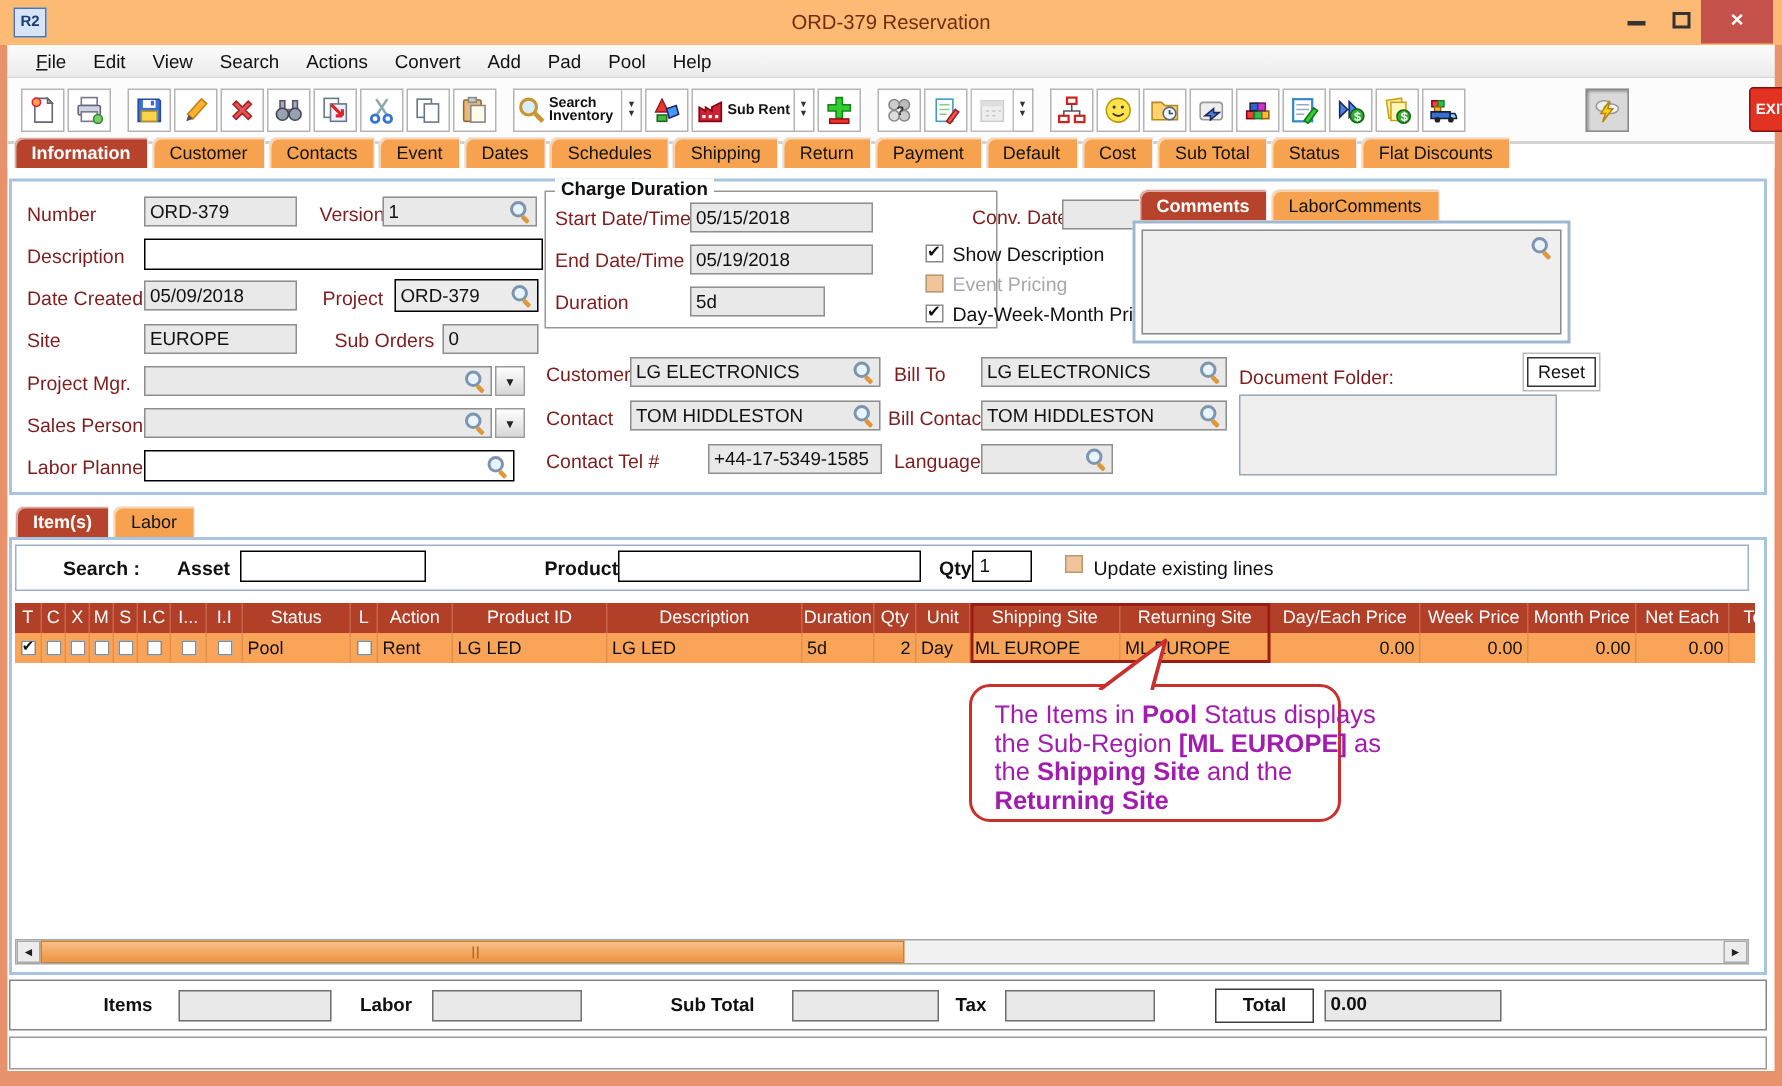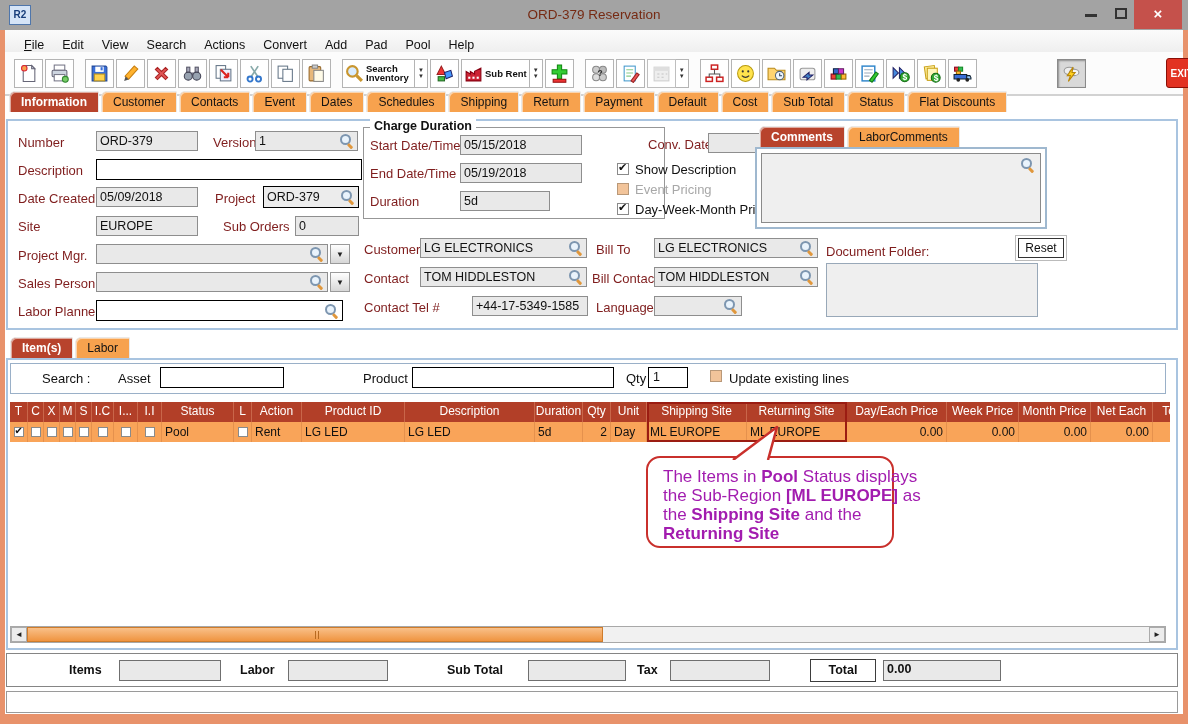--- a/index.html
+++ b/index.html
@@ -1,33 +1,33 @@
 <!DOCTYPE html>
 <html><head>
 <meta charset="utf-8">
 <style>
   * { margin:0; padding:0; box-sizing:border-box; }
   body { font-family:"Liberation Sans", sans-serif; background:#555; }
   .window { position:relative; width:1188px; height:724px; background:#E8926B; overflow:hidden; font-family:"Liberation Sans", sans-serif; }
   .content-bg { position:absolute; left:5px; top:30px; width:1178px; height:684px; background:#fff; }
 
   
-  .titlebar { position:absolute; left:0; top:0; width:1188px; height:30px; background:#a3a3a3; }
+  .titlebar { position:absolute; left:0; top:0; width:1188px; height:30px; background:#fdba74; }
   .app-icon { position:absolute; left:9px; top:5px; width:22px; height:20px; background:#d5e4f7; border:1px solid #4f76ab; color:#173d7a; font-size:10px; font-weight:bold; text-align:center; line-height:18px; }
   .wtitle { position:absolute; left:0; right:0; top:0; height:30px; line-height:30px; text-align:center; color:#762a13; font-size:13.5px; }
   .winbtn { position:absolute; top:0; height:29px; text-align:center; cursor:default; }
   .winbtn-min { left:1078px; width:26px; }
   .minglyph { display:inline-block; width:12px; height:3px; background:#333; margin-top:14px; }
   .winbtn-max { left:1108px; width:26px; }
   .maxglyph { display:inline-block; width:12px; height:11px; border:2px solid #333; margin-top:8px; background:transparent; }
   .winbtn-close { left:1134px; width:48px; background:#C5514B; color:#fff; font-size:15px; line-height:28px; }
   .winbtn-close::after { content:"×"; font-weight:bold; }
 
   
-  .menubar { position:absolute; left:5px; top:30px; width:1178px; height:30px; background:linear-gradient(#fbfbfb,#ebebeb); border-bottom:1px solid #d6d6d6; display:flex; align-items:center; padding-left:10px; }
+  .menubar { position:absolute; left:5px; top:30px; width:1178px; height:22px; background:linear-gradient(#fbfbfb,#ebebeb); border-bottom:1px solid #d6d6d6; display:flex; align-items:center; padding-left:10px; }
   .menu-item { padding:0 9px; font-size:12.5px; color:#111; white-space:nowrap; }
 
   
   .toolbar { position:absolute; left:5px; top:52px; width:1178px; height:44px; background:#fcfcfc; border-bottom:2px solid #d2d2d2; display:flex; align-items:center; padding-left:9px; }
   .tbtn-group { display:flex; margin-right:2px; flex:none; }
   .gap1 { margin-left:9px; } .gap2 { margin-left:40px;padding-left:38px; }
   .tbtn { display:flex; align-items:center; justify-content:center; background:#fff; border:1px solid #b4b4b4; height:29px; min-width:29px; padding:0 2px; }
   .tbtn.pressed { background:#d9d9d9; border-color:#8a8a8a; box-shadow:inset 1px 1px 2px rgba(0,0,0,.35); }
   .tbtn.disabled { opacity:.85; }
   .tico { display:flex; }
@@ -79,21 +79,21 @@
   .commentbox { position:absolute; left:747px; top:26px; width:292px; height:82px; border:2px solid #9FB8CF; background:#fff; }
   .commentinner { position:absolute; left:4px; top:4px; right:4px; bottom:4px; background:#efefef; border:1.5px solid #8a8a8a; }
   .commentinner .mag { position:absolute; right:5px; top:4px; }
   .docfolderbox { position:absolute; left:818px; top:142px; width:212px; height:54px; background:#efefef; border:1.5px solid #98a8b8; }
   .resetbtn { position:absolute; left:1010px; top:117px; width:46px; height:20px; background:#fff; border:1px solid #333; outline:1px solid #bbb; outline-offset:2px; font-size:12px; text-align:center; line-height:18px; color:#111; }
 
   
   .searchbox { position:absolute; left:2px; top:3px; width:1156px; height:31px; border:1px solid #9ab0c8; }
   .inp { position:absolute; height:21px; background:#fff; border:1.5px solid #000; font-size:12.5px; padding:0 4px; line-height:18px; color:#111; }
   .slbl { position:absolute; font-size:13px; color:#111; white-space:nowrap; }
-  .slbl.b { font-weight:normal;text-align:right; }
+  .slbl.b { font-weight:bold;text-align:right; }
 
   .tbl { position:absolute; left:2px; top:42px; width:1160px; height:40px; overflow:hidden; }
   .thead { display:flex; height:20px; background:#B23F28; width:1200px; }
   .th { flex:none; border-right:1px solid #c9664a; color:#fff; font-size:12px; text-align:center; line-height:19px; overflow:hidden; white-space:nowrap; }
   .tr { display:flex; height:20px; background:#F9A459; width:1200px; }
   .td { flex:none; border-right:1px solid rgba(140,60,20,.18); font-size:12px; color:#111; padding:0 3px; overflow:hidden; white-space:nowrap; display:flex; align-items:center; }
   .td.num { justify-content:flex-end; }
   .td.ck { justify-content:center; padding:0; }
   #hl { position:absolute; top:0; height:40px; border:2.5px solid #9B1C12; pointer-events:none; }
 

